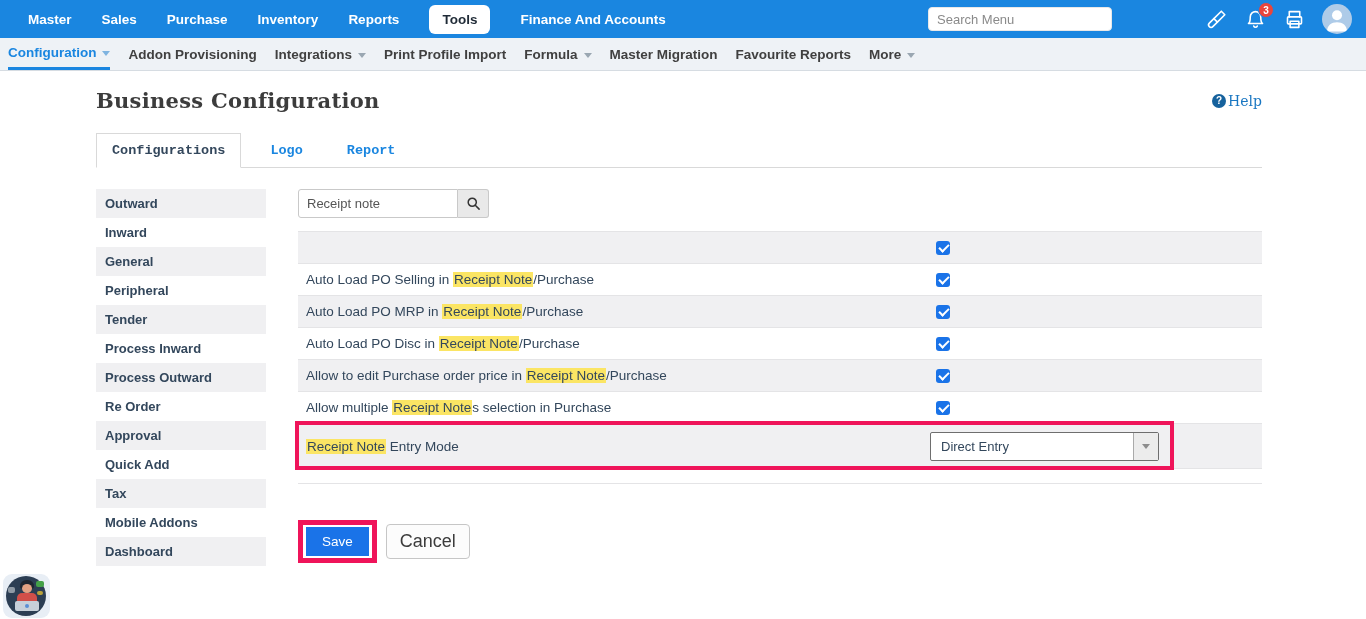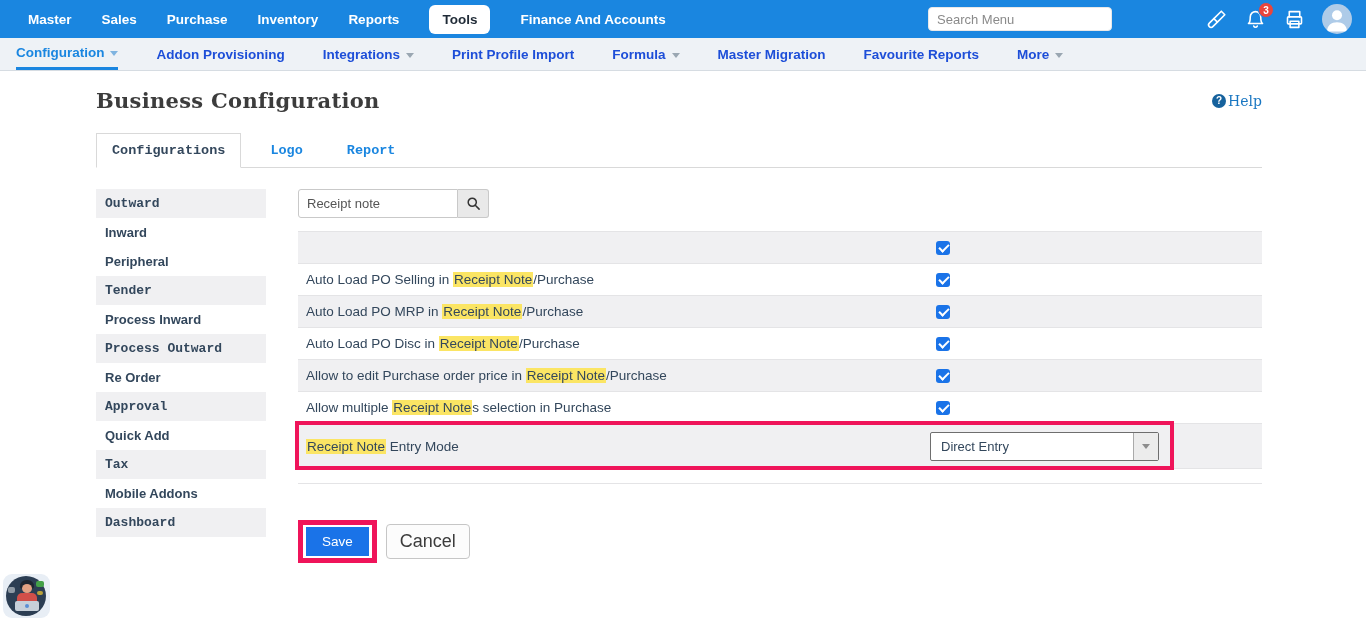--- a/index.html
+++ b/index.html
@@ -20,23 +20,23 @@
   .ticon { width:22px; height:22px; position:relative; cursor:pointer; display:flex; align-items:center; justify-content:center; }
   .ticon svg { display:block; }
   .badge { position:absolute; top:-6px; right:-8px; min-width:16px; height:16px; border-radius:8px;
            background:#e8453c; color:#fff; font-size:10px; font-weight:bold; display:flex;
            align-items:center; justify-content:center; padding:0 4px; border:1px solid #1a86e0; }
   .avatar { width:30px; height:30px; border-radius:50%; background:#aecbe8; overflow:hidden;
             display:flex; align-items:center; justify-content:center; cursor:pointer; }
 
   
   .subnav { height:33px; background:#eef2f6; border-bottom:1px solid #d6dce2;
-            display:flex; align-items:stretch; padding-left:16px; gap:38px; }
+            display:flex; align-items:stretch; padding-left:8px; gap:18px; }
   .subnav-item { display:flex; align-items:center; gap:6px; font-size:13.5px; font-weight:bold;
-                 color:#1d4ed8; cursor:pointer; white-space:nowrap; }
+                 color:#404040; cursor:pointer; white-space:nowrap; }
   .subnav-item.active { color:#1a86e0; border-bottom:3px solid #1a86e0; }
   .caret { width:0; height:0; border-left:4px solid transparent; border-right:4px solid transparent;
            border-top:5px solid #9aa7b2; margin-top:2px; }
   .subnav-item.active .caret { border-top-color:#7fb4e0; }
 
   
   .page { padding:0 104px 0 96px; }
   .title-row { margin-top:17px; display:flex; justify-content:space-between; align-items:center; }
   .page-title { font-family:"DejaVu Serif", serif; font-size:21px; font-weight:600; color:#3c3c3c; letter-spacing:.3px; }
   .help-link { font-family:"DejaVu Serif", serif; font-size:14px; color:#1a77c2; cursor:pointer;
@@ -50,21 +50,21 @@
   .tab { padding:9px 15px; font-size:13.5px; font-weight:bold; color:#1a86e0; cursor:pointer;font-family:Liberation Mono, monospace; }
   .tab.active { color:#33475c; background:#fff; border:1px solid #d9d9d9; border-bottom:1px solid #fff;
                 margin-bottom:-1px; }
   .tab + .tab { margin-left:14px; }
 
   
   .body-row { display:flex; margin-top:21px; align-items:flex-start; }
   .sidebar { width:170px; flex:none; }
   .side-item { height:29px; line-height:29px; padding-left:9px; font-size:13px; font-weight:bold;
                color:#33475c; cursor:pointer; background:#fff; }
-  .side-item.alt { background:#f0f0f2;font-family:Liberation Mono, monospace; }
+  .side-item.alt { background:#f0f0f2; }
   .main { flex:1; margin-left:32px; }
 
   
   .search-wrap { display:flex; }
   .cfg-search { width:160px; height:29px; border:1px solid #c9c9c9; border-radius:3px 0 0 3px;
                 font-size:13px; padding:0 8px; color:#555; outline:none; }
   .cfg-search-btn { width:31px; height:29px; border:1px solid #c9c9c9; border-left:none; background:#e9e9e9;
                     border-radius:0 3px 3px 0; display:flex; align-items:center; justify-content:center; cursor:pointer; }
 
   
@@ -199,20 +199,21 @@
     <span class="tab active">Configurations</span>
     <span class="tab">Logo</span>
     <span class="tab">Report</span>
   </div>
 
   <div class="body-row">
 
     <div class="sidebar">
       <div class="side-item alt">Outward</div>
       <div class="side-item">Inward</div>
+      <div class="side-item alt">General</div>
       <div class="side-item">Peripheral</div>
       <div class="side-item alt">Tender</div>
       <div class="side-item">Process Inward</div>
       <div class="side-item alt">Process Outward</div>
       <div class="side-item">Re Order</div>
       <div class="side-item alt">Approval</div>
       <div class="side-item">Quick Add</div>
       <div class="side-item alt">Tax</div>
       <div class="side-item">Mobile Addons</div>
       <div class="side-item alt">Dashboard</div>

